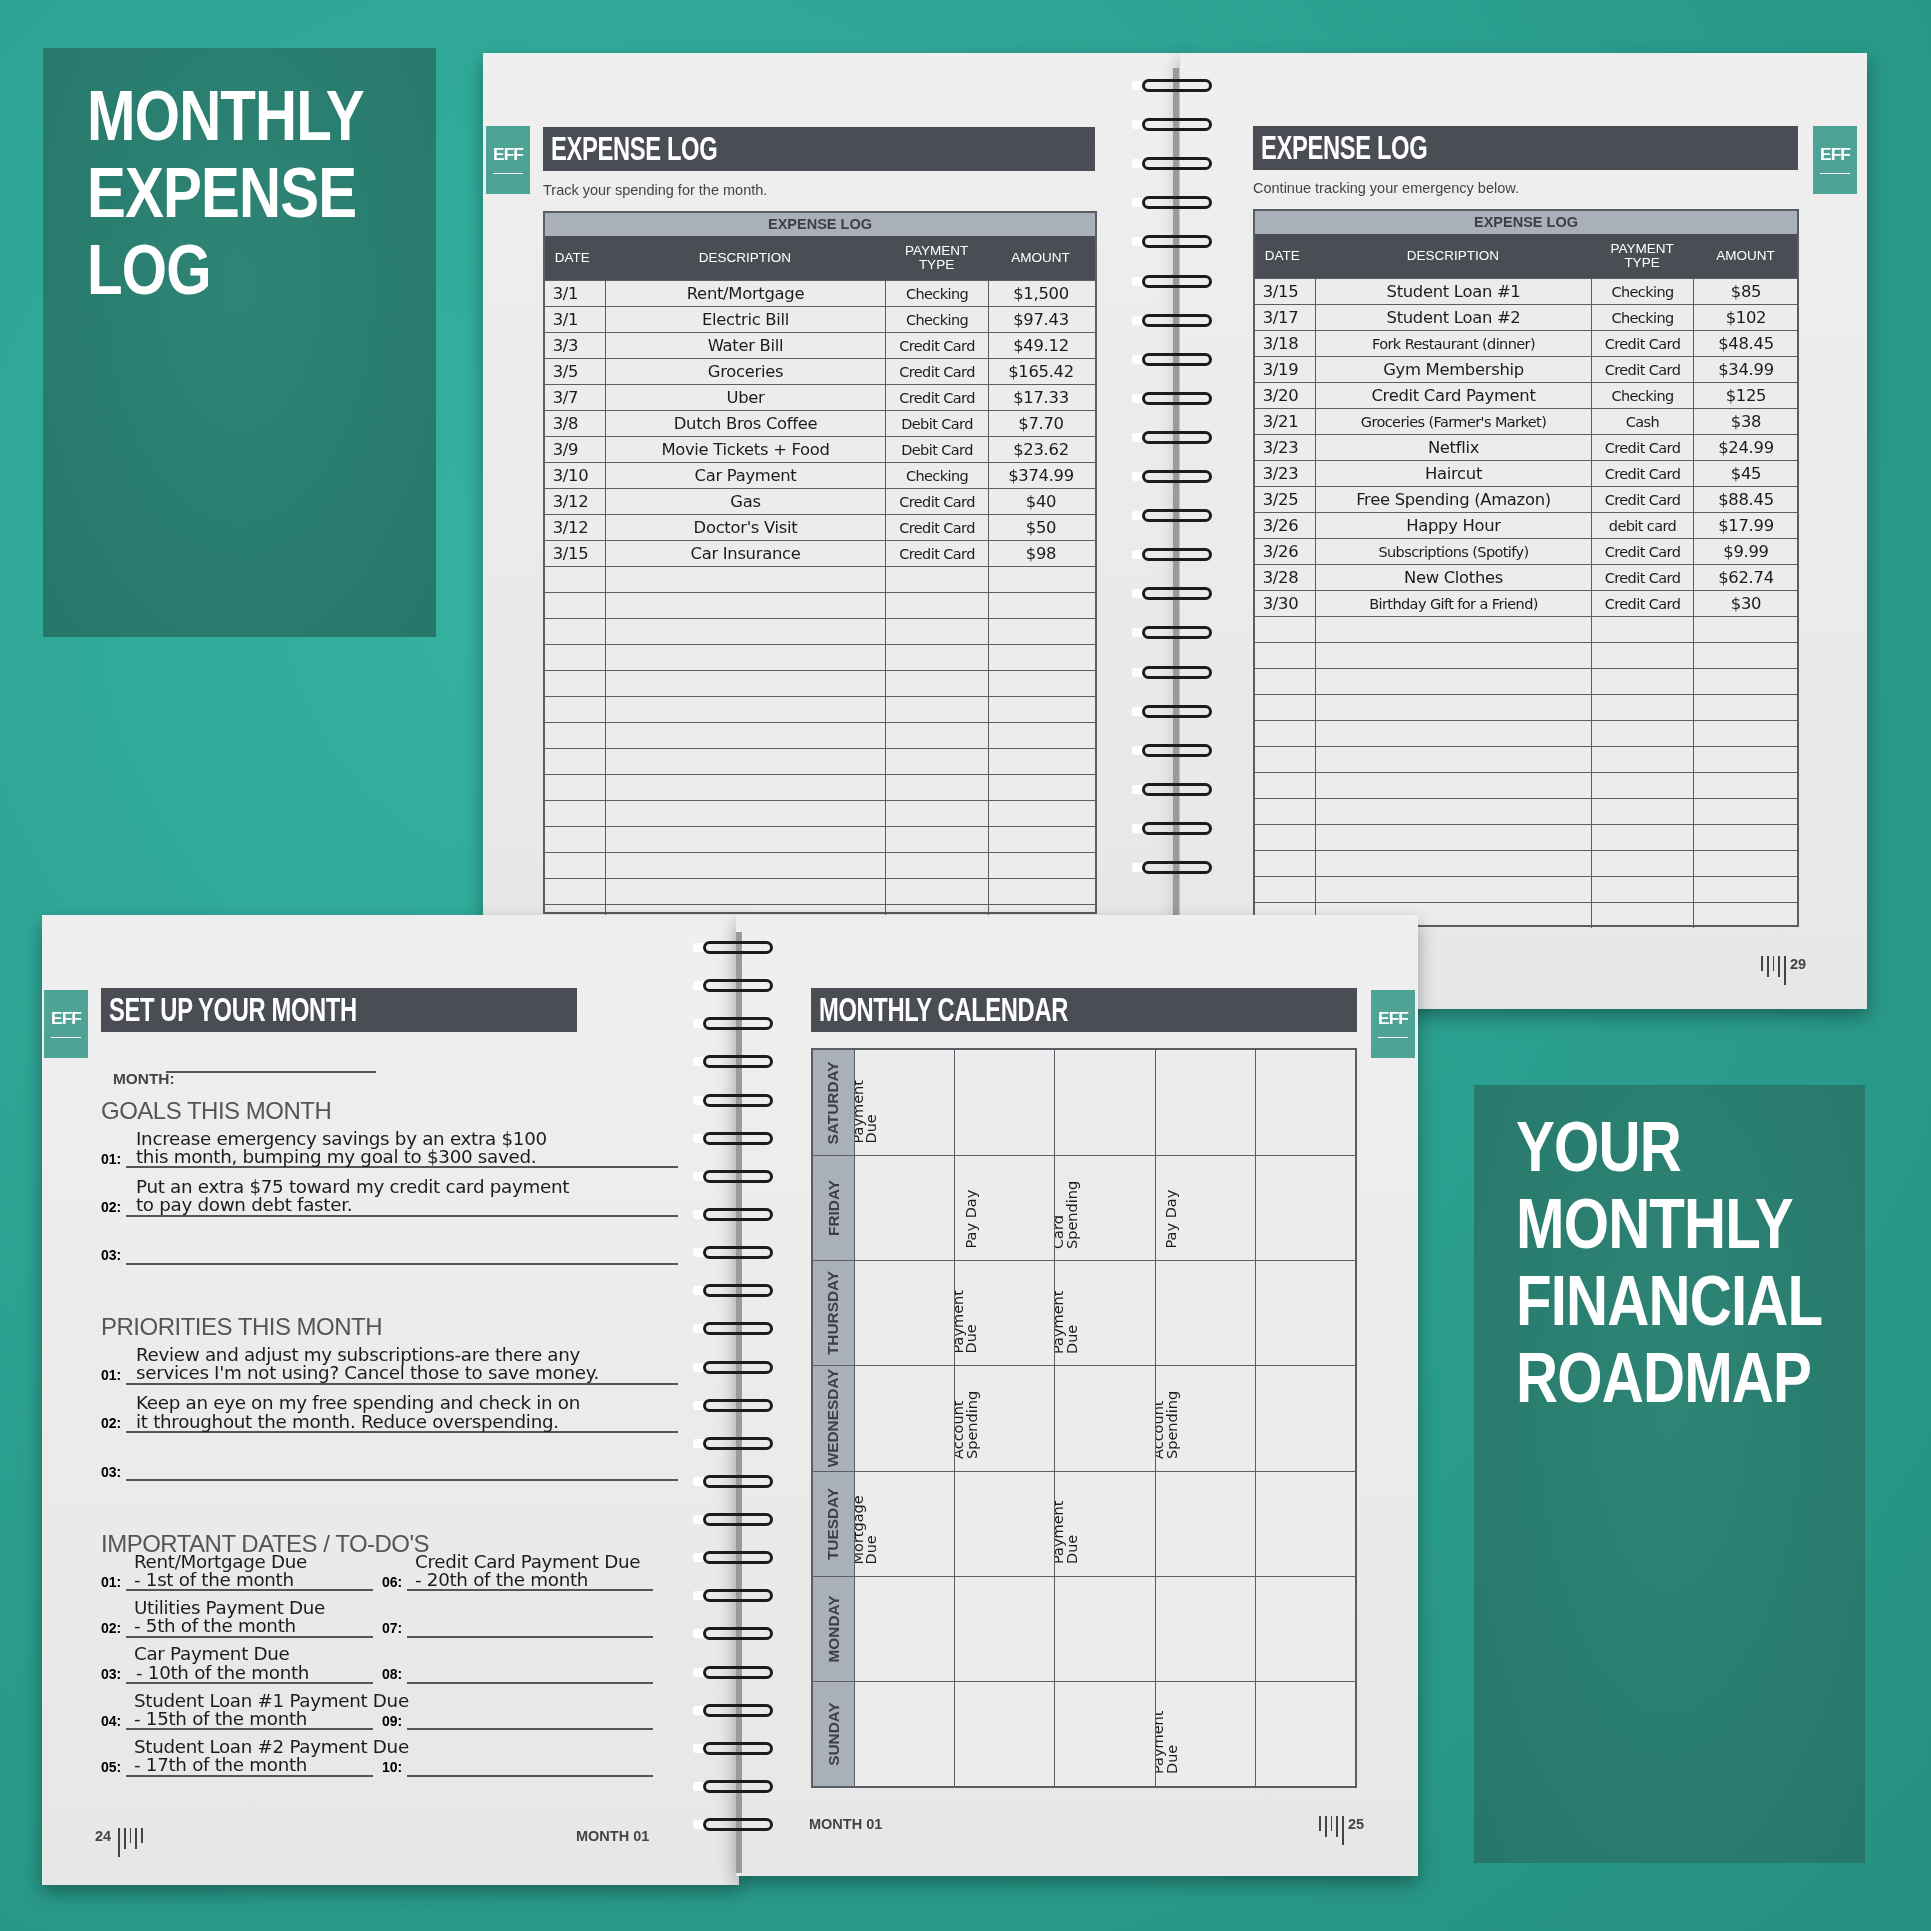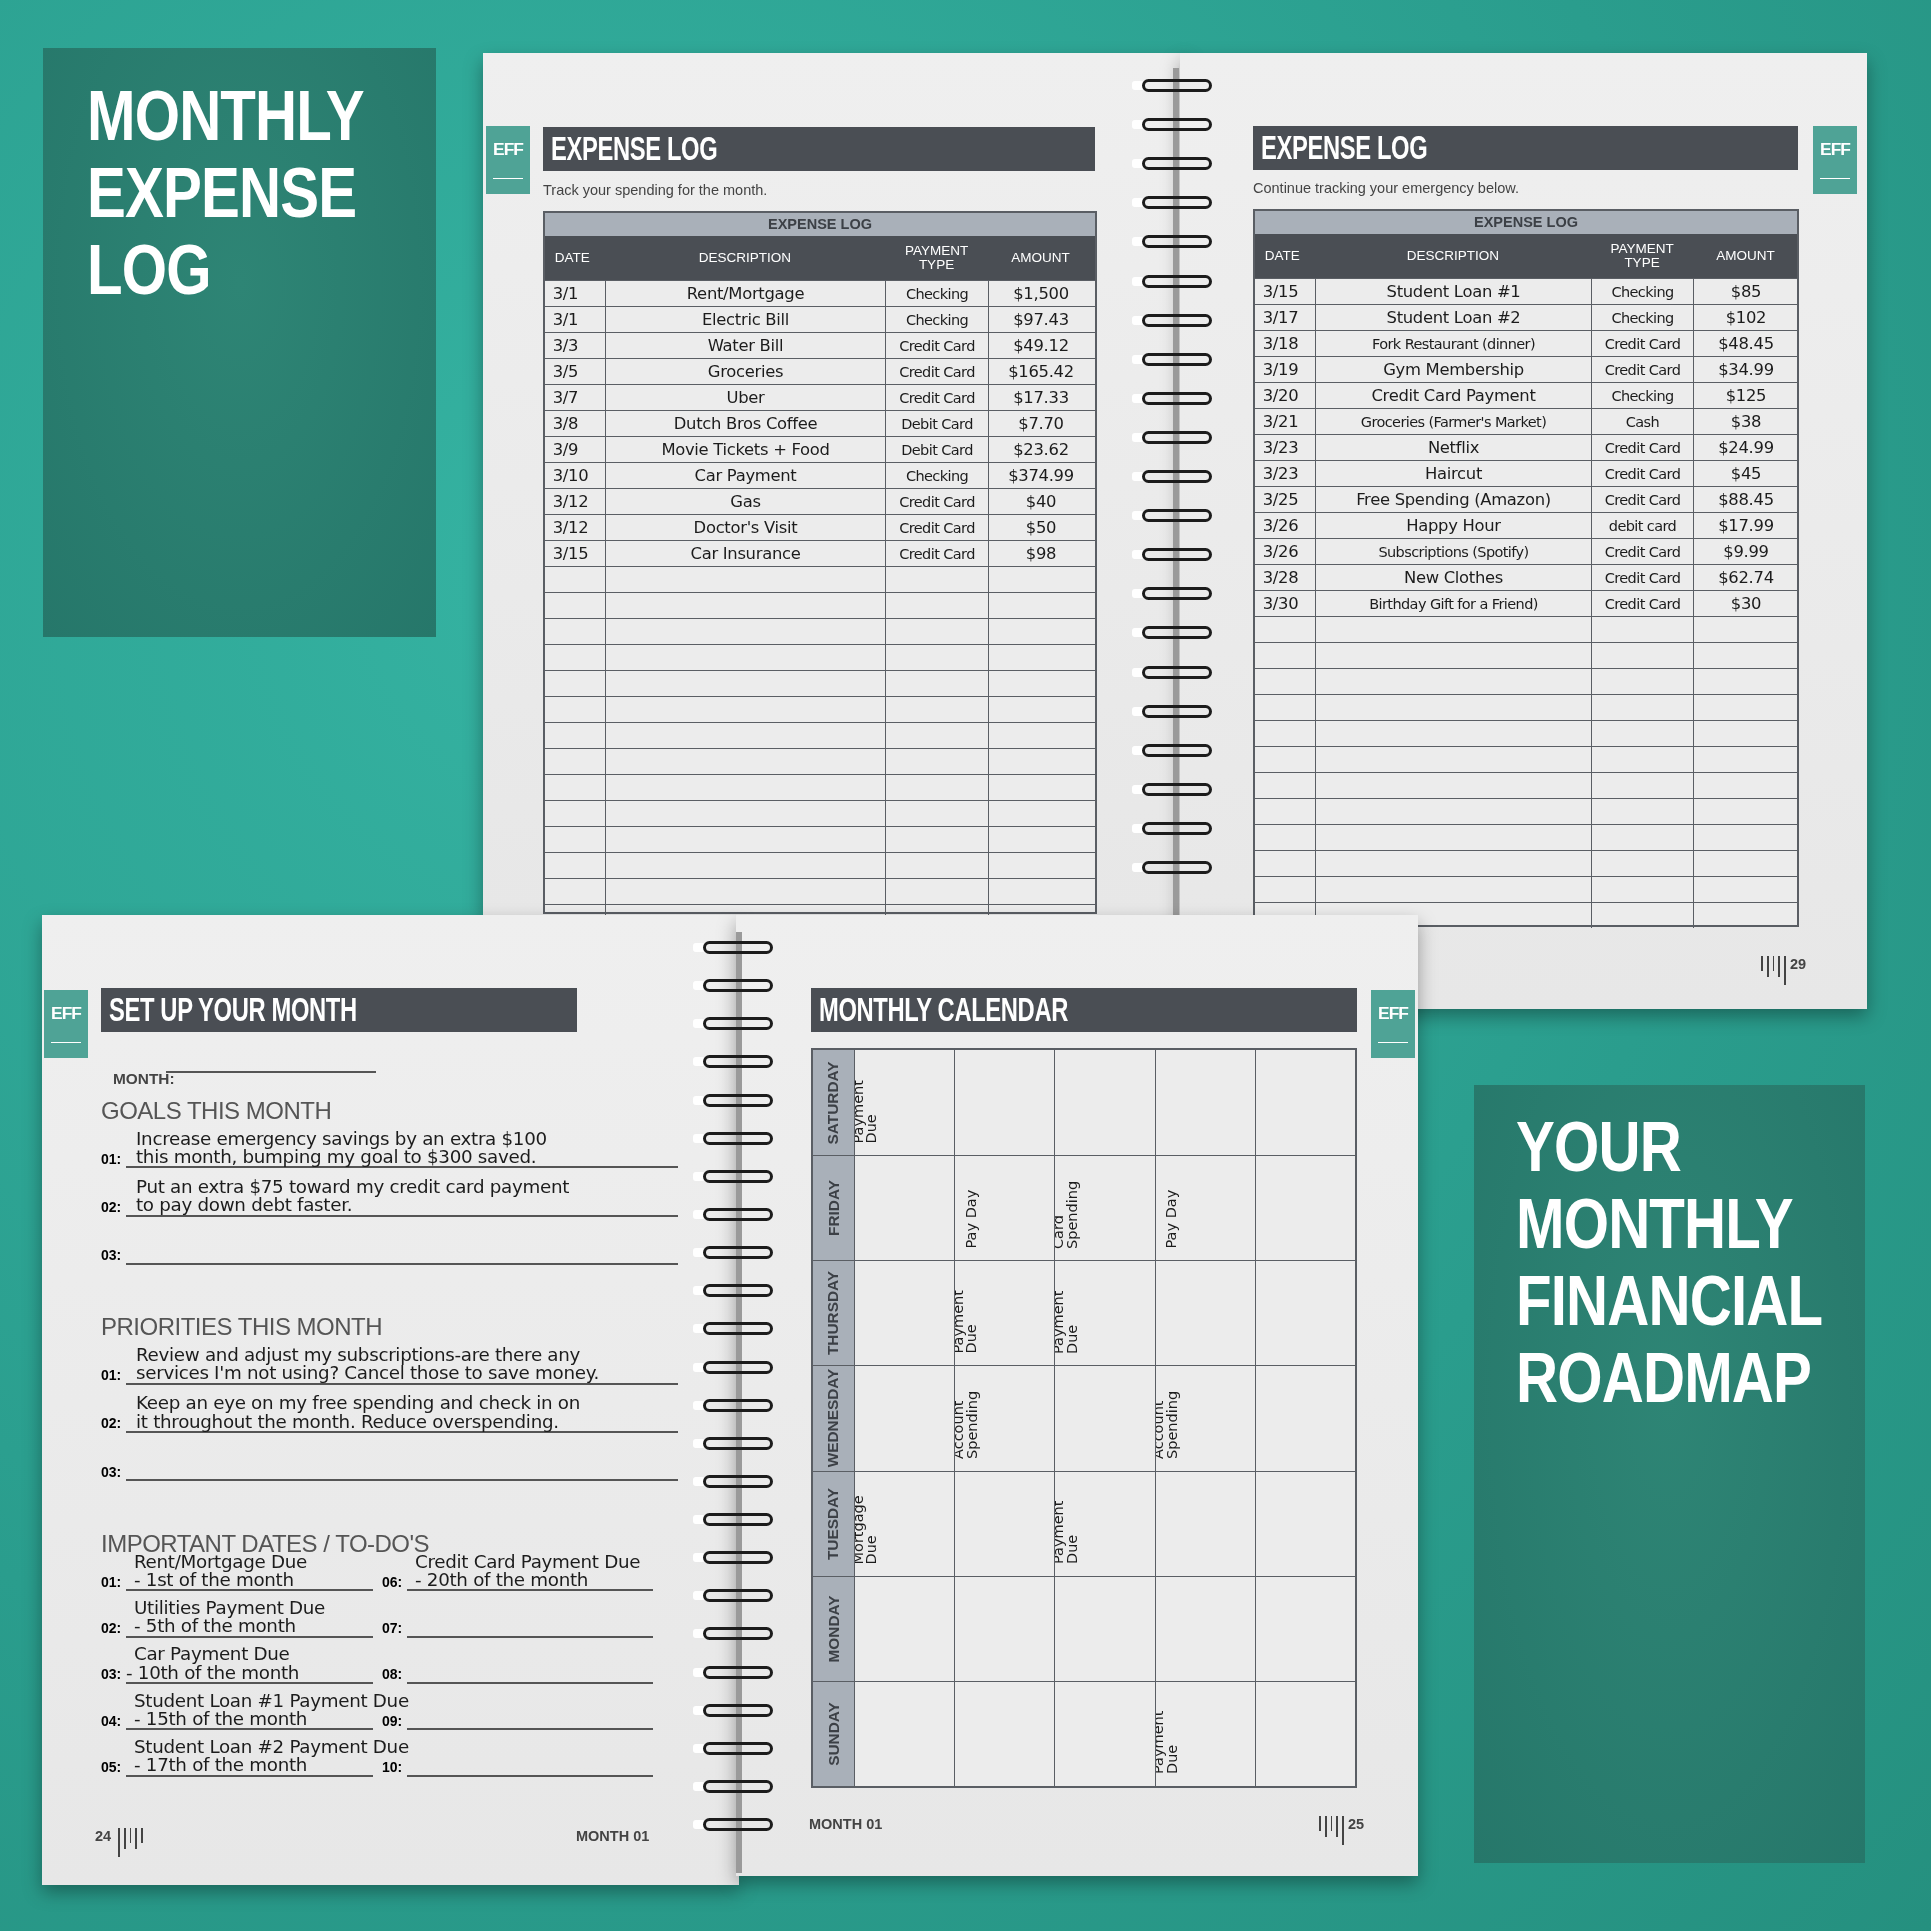--- a/index.html
+++ b/index.html
@@ -35,21 +35,21 @@
   #page-top-left  { left: 483px; top: 53px; width: 705px; height: 864px; }
   #page-top-right { left: 1180px; top: 53px; width: 687px; height: 956px; }
   #page-bot-left  { left: 42px; top: 915px; width: 697px; height: 970px; }
   #page-bot-right { left: 736px; top: 915px; width: 682px; height: 961px; }
 
   .tab-marker {
     position: absolute; width: 44px; height: 68px; background: #4fa396;
     color: #fff; font-size: 17.4px; font-weight: bold; display: flex;
     align-items: center; justify-content: center; letter-spacing: -1px;
   }
-  .tab-marker .tm-inner { border-bottom: 1.9px solid #fff; padding-bottom: 19px; line-height: 17.4px; }
+  .tab-marker .tm-inner { border-bottom: 1.9px solid #fff; padding-bottom: 9px; line-height: 17.4px; }
 
   .banner {
     position: absolute; background: #4a4e54; color: #fff; height: 44px;
     display: flex; align-items: center; padding-left: 7.7px;
   }
   .banner span {
     font-weight: bold; font-size: 33px; transform: scaleX(0.72); transform-origin: left center;
     white-space: nowrap; letter-spacing: -0.5px;
   }
   .subtitle { position: absolute; font-size: 14.5px; color: #444; }
@@ -903,21 +903,21 @@
 <div class="su-line" style="left: 126px; top: 1589px; width: 247px;"></div>
 <div class="hw" style="left: 134px; top: 1553px;">Rent/Mortgage Due</div>
 <div class="hw" style="left: 134px; top: 1571px;">- 1st of the month</div>
 <div class="su-num" style="left: 101px; top: 1620px;">02:</div>
 <div class="su-line" style="left: 126px; top: 1636px; width: 247px;"></div>
 <div class="hw" style="left: 134px; top: 1599px;">Utilities Payment Due</div>
 <div class="hw" style="left: 134px; top: 1617px;">- 5th of the month</div>
 <div class="su-num" style="left: 101px; top: 1666px;">03:</div>
 <div class="su-line" style="left: 126px; top: 1682px; width: 247px;"></div>
 <div class="hw" style="left: 134px; top: 1645px;">Car Payment Due</div>
-<div class="hw" style="left: 126px; top: 1664px;">- 10th of the month</div>
+<div class="hw" style="left: 136px; top: 1664px;">- 10th of the month</div>
 <div class="su-num" style="left: 101px; top: 1713px;">04:</div>
 <div class="su-line" style="left: 126px; top: 1728px; width: 247px;"></div>
 <div class="hw" style="left: 134px; top: 1692px;">Student Loan #1 Payment Due</div>
 <div class="hw" style="left: 134px; top: 1710px;">- 15th of the month</div>
 <div class="su-num" style="left: 101px; top: 1759px;">05:</div>
 <div class="su-line" style="left: 126px; top: 1775px; width: 247px;"></div>
 <div class="hw" style="left: 134px; top: 1738px;">Student Loan #2 Payment Due</div>
 <div class="hw" style="left: 134px; top: 1756px;">- 17th of the month</div>
 <div class="su-num" style="left: 382px; top: 1574px;">06:</div>
 <div class="su-line" style="left: 407px; top: 1589px; width: 246px;"></div>

